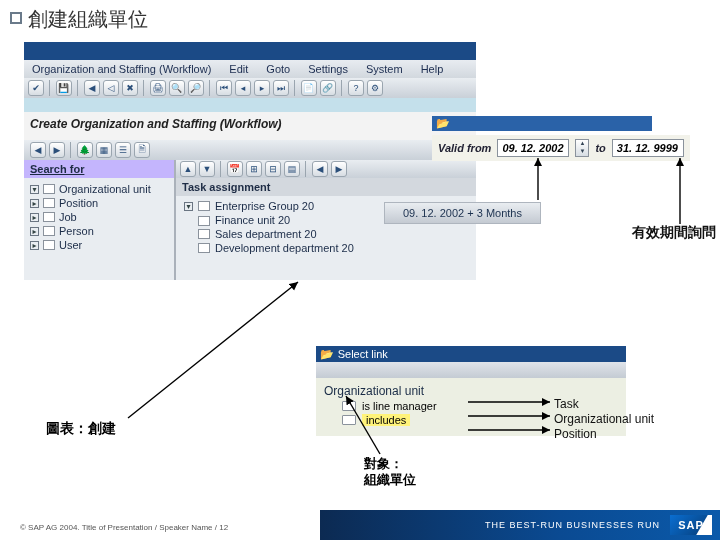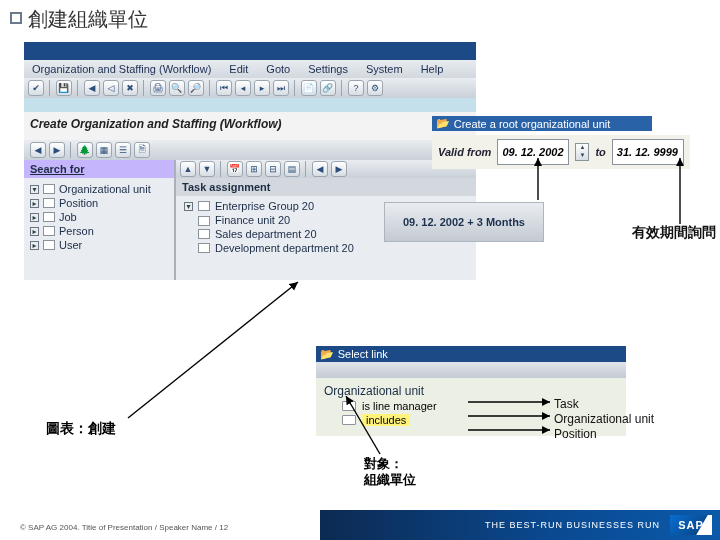--- a/index.html
+++ b/index.html
@@ -28,24 +28,24 @@
   .rightcol { flex:1; background: #e9edf1; }
   .right-toolbar { height: 18px; background: linear-gradient(#e9edf1,#c9d0d8); display:flex; align-items:center; gap:3px; padding-left:4px; }
   .task-hdr { background:#d3d8de; padding:3px 6px; font-weight:bold; color:#1e2c45; }
   .task-tree { padding:3px 8px; }
   .task-row { display:flex; align-items:center; gap:5px; padding:1px 0; color:#1b2c48; }
   .folder { width:12px; height:10px; border:1px solid #8a929c; background:#fff; }
 
   .create-root-banner { position: absolute; left: 432px; top: 116px; width: 220px; height: 15px; background: #2a62a8; color: #fff; font-size: 11px; padding: 1px 4px; display:flex; align-items:center; gap:4px; }
   .valid-from-row { position: absolute; left: 432px; top: 135px; display:flex; align-items:center; gap:6px; background:#f2f2ea; padding:4px 6px; }
   .valid-from-row .lbl { font-weight:bold; color:#223; font-style:italic; }
-  .valid-field { width:72px; height:26px; border:1px solid #8a929c; background:#fff; padding:8px 4px; font-style:italic; font-weight:bold; display:flex; align-items:center; }
+  .valid-field { width:72px; height:18px; border:1px solid #8a929c; background:#fff; padding:8px 4px; font-style:italic; font-weight:bold; display:flex; align-items:center; }
   .spin { width:14px; height:18px; border:1px solid #8a929c; background:linear-gradient(#fff,#d7dde3); display:flex; flex-direction:column; }
   .spin div { flex:1; font-size:6px; text-align:center; line-height:7px; color:#345; }
-  .range-band { position:absolute; left:384px; top:202px; background:linear-gradient(#e9edf1,#c4cad2); padding:13px 18px; color:#1c314f; font-weight:bold; border:1px solid #aeb5be; }
+  .range-band { position:absolute; left:384px; top:202px; background:linear-gradient(#e9edf1,#c4cad2); padding:4px 18px; color:#1c314f; font-weight:normal; border:1px solid #aeb5be; }
   .callout-validity { position:absolute; right:4px; top:224px; font-size:14px; font-weight:bold; color:#111; }
 
   .select-link-win { position:absolute; left:316px; top:346px; width:310px; }
   .sl-chrome { background:#1b4a86; color:#fff; height:16px; display:flex; align-items:center; padding-left:4px; gap:4px; font-size:11px; }
   .sl-toolbar { background:linear-gradient(#e0e4ea,#c4cbd3); height:16px; }
   .sl-body { background:#ecefe3; padding:6px 8px 10px; }
   .sl-hdr { color:#1a2c46; font-size:12px; }
   .sl-row { display:flex; align-items:center; gap:6px; margin-top:2px; padding-left:18px; }
   .sl-ico { width:14px; height:10px; border:1px solid #8a929c; background:#fff; border-radius:1px; }
   .sl-hl { background:#fff37a; padding:0 4px; }
@@ -179,21 +179,20 @@
             <span class="folder"></span>
             <span>Development department 20</span>
           </div>
       </div>
     </div>
   </div>
 </div>
 
 <div class="create-root-banner">
   <span>📂</span>
-  <span>Create a root organizational unit</span>
 </div>
 <div class="valid-from-row">
   <span class="lbl">Valid from</span>
   <span class="valid-field">09. 12. 2002</span>
   <span class="spin">
       <div>▲</div>
       <div>▼</div>
     </span>
   <span class="lbl">to</span>
   <span class="valid-field">31. 12. 9999</span>

